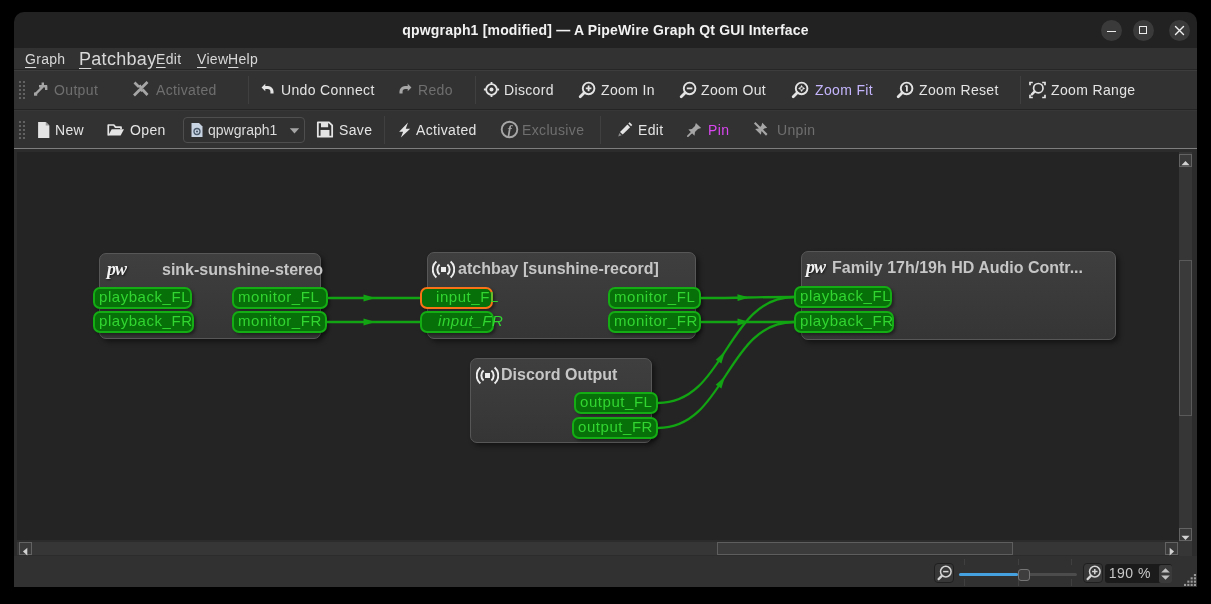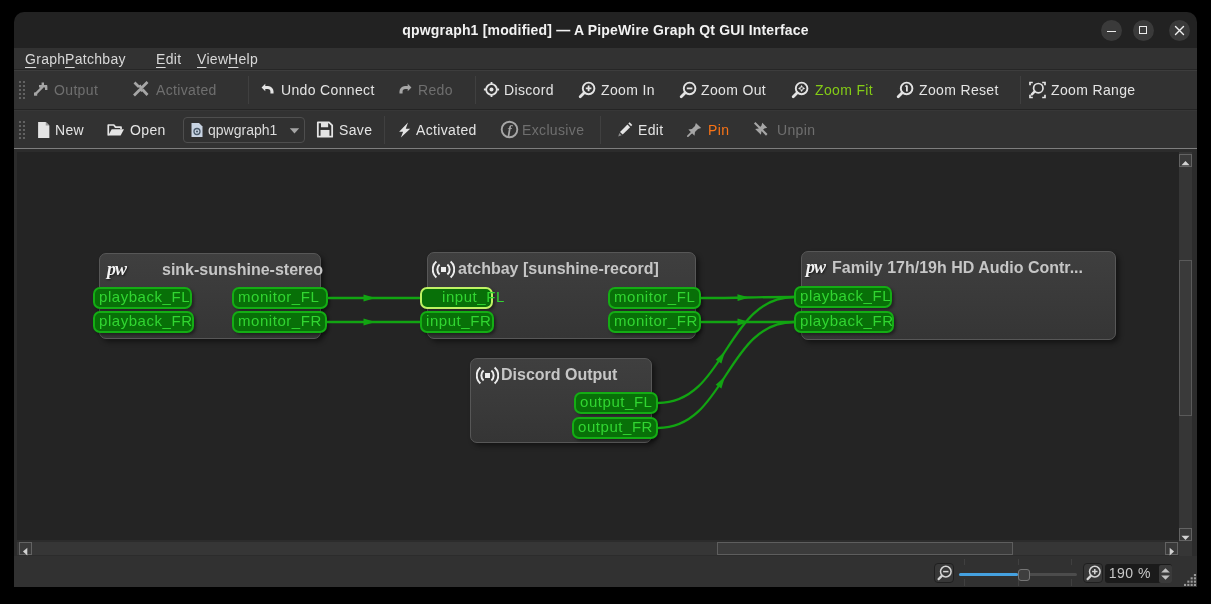--- a/index.html
+++ b/index.html
@@ -20,21 +20,21 @@
   </div>
 <div class="abs" style="left:1132.5px;top:19.5px;width:21px;height:21px;background:#3a3a3a;border-radius:50%;">
     <div style="position:absolute;left:6.5px;top:6.5px;width:8px;height:8px;border:1.4px solid #ebebeb;box-sizing:border-box;"></div>
   </div>
 <div class="abs" style="left:1168.5px;top:19.5px;width:21px;height:21px;background:#3a3a3a;border-radius:50%;">
     <svg style="position:absolute;left:0;top:0" width="21" height="21">
       <path d="M6.5 6.5 L14.5 14.5 M14.5 6.5 L6.5 14.5" stroke="#f0f0f0" stroke-width="1.4" stroke-linecap="round"></path>
     </svg>
   </div>
 <div class="abs" style="left:25px;top:48px;width:90px;height:22px;color:#d8d8d8;font-size:14px;letter-spacing:0.3px;line-height:22px;"><u style="text-underline-offset:2.5px;">G</u>raph</div>
-<div class="abs" style="left:65px;top:48px;width:90px;height:22px;color:#d8d8d8;font-size:14px;letter-spacing:0.3px;line-height:22px;"><u style="text-underline-offset:2.5px;">P</u>atchbay</div>
+<div class="abs" style="left:79px;top:48px;width:90px;height:22px;color:#d8d8d8;font-size:18px;letter-spacing:0.3px;line-height:22px;"><u style="text-underline-offset:2.5px;">P</u>atchbay</div>
 <div class="abs" style="left:156px;top:48px;width:90px;height:22px;color:#d8d8d8;font-size:14px;letter-spacing:0.3px;line-height:22px;"><u style="text-underline-offset:2.5px;">E</u>dit</div>
 <div class="abs" style="left:197px;top:48px;width:90px;height:22px;color:#d8d8d8;font-size:14px;letter-spacing:0.3px;line-height:22px;"><u style="text-underline-offset:2.5px;">V</u>iew</div>
 <div class="abs" style="left:228px;top:48px;width:90px;height:22px;color:#d8d8d8;font-size:14px;letter-spacing:0.3px;line-height:22px;"><u style="text-underline-offset:2.5px;">H</u>elp</div>
 <div class="abs" style="left:18px;top:80px;width:8px;height:20px;"><svg width="8" height="20">
       <circle cx="2" cy="2" r="1.1" fill="#6e6e6e"></circle>
       <circle cx="6" cy="2" r="1.1" fill="#6e6e6e"></circle>
       <circle cx="2" cy="6" r="1.1" fill="#6e6e6e"></circle>
       <circle cx="6" cy="6" r="1.1" fill="#6e6e6e"></circle>
       <circle cx="2" cy="10" r="1.1" fill="#6e6e6e"></circle>
       <circle cx="6" cy="10" r="1.1" fill="#6e6e6e"></circle>
@@ -78,21 +78,21 @@
       <circle cx="11.6" cy="8.4" r="5.8" stroke="#e4e4e4" stroke-width="1.9" fill="none"></circle>
       <path d="M7.2 12.8 L3.2 16.8" stroke="#e4e4e4" stroke-width="2.8" stroke-linecap="round"></path>
       <path d="M8.8 8.4 H14.4" stroke="#e4e4e4" stroke-width="1.8"></path>
     </svg></div>
 <div class="abs" style="left:701px;top:70px;width:200px;height:40px;color:#e4e4e4;font-size:14px;letter-spacing:0.35px;line-height:40px;">Zoom Out</div>
 <div class="abs" style="left:790px;top:80px;width:22px;height:20px;"><svg width="20" height="20" viewBox="0 0 20 20">
       <circle cx="11.6" cy="8.4" r="5.8" stroke="#e4e4e4" stroke-width="1.9" fill="none"></circle>
       <path d="M7.2 12.8 L3.2 16.8" stroke="#e4e4e4" stroke-width="2.8" stroke-linecap="round"></path>
       <path d="M11.6 4.9 L13.2 7.4 H10z M11.6 11.9 L13.2 9.4 H10z M8.1 8.4 L10.6 6.8 V10z M15.1 8.4 L12.6 6.8 V10z" fill="#e4e4e4"></path>
     </svg></div>
-<div class="abs" style="left:815px;top:70px;width:200px;height:40px;color:#84cc16;font-size:14px;letter-spacing:0.35px;line-height:40px;">Zoom Fit</div>
+<div class="abs" style="left:815px;top:70px;width:200px;height:40px;color:#c4b5fd;font-size:14px;letter-spacing:0.35px;line-height:40px;">Zoom Fit</div>
 <div class="abs" style="left:895px;top:80px;width:22px;height:20px;"><svg width="20" height="20" viewBox="0 0 20 20">
       <circle cx="11.6" cy="8.4" r="5.8" stroke="#e4e4e4" stroke-width="1.9" fill="none"></circle>
       <path d="M7.2 12.8 L3.2 16.8" stroke="#e4e4e4" stroke-width="2.8" stroke-linecap="round"></path>
       <path d="M11.9 5.4 V11.4 M10.5 6.7 L11.9 5.4" stroke="#e4e4e4" stroke-width="1.8" fill="none"></path>
     </svg></div>
 <div class="abs" style="left:919px;top:70px;width:200px;height:40px;color:#e4e4e4;font-size:14px;letter-spacing:0.35px;line-height:40px;">Zoom Reset</div>
 <div class="abs" style="left:1020px;top:76px;width:1px;height:28px;background:#404040;"></div>
 <div class="abs" style="left:1027px;top:80px;width:22px;height:20px;"><svg width="21" height="20" viewBox="0 0 20 20">
       <circle cx="10.8" cy="8.2" r="4.7" stroke="#e4e4e4" stroke-width="1.7" fill="none"></circle>
       <path d="M7 11.7 L4.4 14.3" stroke="#e4e4e4" stroke-width="2.5" stroke-linecap="round"></path>
@@ -152,21 +152,21 @@
 <div class="abs" style="left:615px;top:121px;width:22px;height:20px;"><svg width="19" height="17" viewBox="0 0 19 19">
       <path d="M4.5 12.2 L12.8 3.9 L15.8 6.9 L7.5 15.2 Z" fill="#e4e4e4"></path>
       <path d="M3.7 13.3 L6.4 16 L2.5 17.2 Z" fill="#8a8a8a"></path>
       <path d="M13.8 2.9 L15.2 1.5 L18.2 4.5 L16.8 5.9 Z" fill="#e4e4e4"></path>
     </svg></div>
 <div class="abs" style="left:638px;top:110px;width:200px;height:40px;color:#e4e4e4;font-size:14px;letter-spacing:0.35px;line-height:40px;">Edit</div>
 <div class="abs" style="left:686px;top:121px;width:22px;height:20px;"><svg width="17" height="17" viewBox="0 0 18 18">
       <path d="M10.5 2 L16 7.5 L12.7 8.5 L9.5 11.7 L9 15.5 L2.5 9 L6.3 8.5 L9.5 5.3 Z" fill="#a6a6a6"></path>
       <path d="M2 16 L5.8 12.2" stroke="#a6a6a6" stroke-width="1.9" stroke-linecap="round"></path>
     </svg></div>
-<div class="abs" style="left:708px;top:110px;width:200px;height:40px;color:#f97316;font-size:14px;letter-spacing:0.35px;line-height:40px;">Pin</div>
+<div class="abs" style="left:708px;top:110px;width:200px;height:40px;color:#d946ef;font-size:14px;letter-spacing:0.35px;line-height:40px;">Pin</div>
 <div class="abs" style="left:751px;top:121px;width:22px;height:20px;"><svg width="19" height="17" viewBox="0 0 19 19">
       <path d="M11.5 2 L17 7.5 L13.7 8.5 L10.5 11.7 L10 15.5 L3.5 9 L7.3 8.5 L10.5 5.3 Z" fill="#a6a6a6"></path>
       <path d="M3 2 L16.5 15.5" stroke="#a6a6a6" stroke-width="2.4"></path>
     </svg></div>
 <div class="abs" style="left:777px;top:110px;width:200px;height:40px;color:#6f6f6f;font-size:14px;letter-spacing:0.35px;line-height:40px;">Unpin</div>
 <div class="abs" style="left:99px;top:253px;width:222px;height:86px;background:linear-gradient(#3f3f3f,#353535);border:1px solid #575757;border-radius:7px;box-shadow:3px 3px 5px rgba(0,0,0,0.45);box-sizing:border-box;"></div>
 <div class="abs" style="left:427px;top:252px;width:269px;height:87px;background:linear-gradient(#3f3f3f,#353535);border:1px solid #575757;border-radius:7px;box-shadow:3px 3px 5px rgba(0,0,0,0.45);box-sizing:border-box;"></div>
 <div class="abs" style="left:801px;top:251px;width:315px;height:89px;background:linear-gradient(#3f3f3f,#353535);border:1px solid #575757;border-radius:7px;box-shadow:3px 3px 5px rgba(0,0,0,0.45);box-sizing:border-box;"></div>
 <div class="abs" style="left:470px;top:358px;width:182px;height:85px;background:linear-gradient(#3f3f3f,#353535);border:1px solid #575757;border-radius:7px;box-shadow:3px 3px 5px rgba(0,0,0,0.45);box-sizing:border-box;"></div>
 <div class="abs" style="left:107px;top:261px;width:22px;height:20px;color:#f2f2f2;font-family:'Liberation Serif',serif;font-style:italic;font-weight:bold;font-size:18px;line-height:16px;letter-spacing:-1px;text-shadow:1px 1px 2px rgba(0,0,0,0.6);">pw</div>
@@ -182,22 +182,22 @@
 <div class="abs" style="left:476px;top:366px;width:23px;height:19px;"><svg width="23" height="19" viewBox="0 0 23 19">
       <rect x="9" y="7" width="5" height="5" fill="#ededed"></rect>
       <path d="M7.6 4.6 A6.4 6.4 0 0 0 7.6 14.4 M15.4 4.6 A6.4 6.4 0 0 1 15.4 14.4" stroke="#ededed" stroke-width="2" fill="none"></path>
       <path d="M4.4 1.6 A10.4 10.4 0 0 0 4.4 17.4 M18.6 1.6 A10.4 10.4 0 0 1 18.6 17.4" stroke="#ededed" stroke-width="2" fill="none"></path>
     </svg></div>
 <div class="abs" style="left:501px;top:365px;width:149px;height:20px;color:#c6c6c6;font-weight:bold;font-size:16px;line-height:19px;white-space:nowrap;overflow:hidden;">Discord Output</div>
 <div class="abs" style="left:93px;top:287px;width:99px;height:22px;background:#087008;border:2px solid #14ad14;border-radius:7px;box-sizing:border-box;color:#31d631;font-size:15px;letter-spacing:0.55px;line-height:16.5px;padding-left:4px;box-shadow:2px 2px 3px rgba(0,0,0,0.4);">playback_FL</div>
 <div class="abs" style="left:93px;top:311px;width:101px;height:22px;background:#087008;border:2px solid #14ad14;border-radius:7px;box-sizing:border-box;color:#31d631;font-size:15px;letter-spacing:0.55px;line-height:16.5px;padding-left:4px;box-shadow:2px 2px 3px rgba(0,0,0,0.4);">playback_FR</div>
 <div class="abs" style="left:232px;top:287px;width:96px;height:22px;background:#087008;border:2px solid #14ad14;border-radius:7px;box-sizing:border-box;color:#31d631;font-size:15px;letter-spacing:0.55px;line-height:16.5px;padding-left:4px;box-shadow:2px 2px 3px rgba(0,0,0,0.4);">monitor_FL</div>
 <div class="abs" style="left:232px;top:311px;width:95px;height:22px;background:#087008;border:2px solid #14ad14;border-radius:7px;box-sizing:border-box;color:#31d631;font-size:15px;letter-spacing:0.55px;line-height:16.5px;padding-left:4px;box-shadow:2px 2px 3px rgba(0,0,0,0.4);">monitor_FR</div>
-<div class="abs" style="left:420px;top:287px;width:73px;height:22px;background:#087008;border:2px solid #bef264;border-radius:7px;box-sizing:border-box;color:#31d631;font-size:15px;letter-spacing:0.55px;line-height:16.5px;padding-left:20px;box-shadow:2px 2px 3px rgba(0,0,0,0.4);">input_FL</div>
-<div class="abs" style="left:420px;top:311px;width:74px;height:22px;background:#087008;border:2px solid #14ad14;border-radius:7px;box-sizing:border-box;color:#31d631;font-size:15px;letter-spacing:0.55px;line-height:16.5px;padding-left:4px;box-shadow:2px 2px 3px rgba(0,0,0,0.4);">input_FR</div>
+<div class="abs" style="left:420px;top:287px;width:73px;height:22px;background:#087008;border:2px solid #f97316;border-radius:7px;box-sizing:border-box;color:#31d631;font-size:15px;letter-spacing:0.55px;line-height:16.5px;padding-left:14px;box-shadow:2px 2px 3px rgba(0,0,0,0.4);">input_FL</div>
+<div class="abs" style="left:420px;top:311px;width:74px;height:22px;background:#087008;border:2px solid #14ad14;border-radius:7px;box-sizing:border-box;color:#31d631;font-size:15px;letter-spacing:0.55px;line-height:16.5px;padding-left:16px;box-shadow:2px 2px 3px rgba(0,0,0,0.4);font-style:italic;">input_FR</div>
 <div class="abs" style="left:608px;top:287px;width:93px;height:22px;background:#087008;border:2px solid #14ad14;border-radius:7px;box-sizing:border-box;color:#31d631;font-size:15px;letter-spacing:0.55px;line-height:16.5px;padding-left:4px;box-shadow:2px 2px 3px rgba(0,0,0,0.4);">monitor_FL</div>
 <div class="abs" style="left:608px;top:311px;width:93px;height:22px;background:#087008;border:2px solid #14ad14;border-radius:7px;box-sizing:border-box;color:#31d631;font-size:15px;letter-spacing:0.55px;line-height:16.5px;padding-left:4px;box-shadow:2px 2px 3px rgba(0,0,0,0.4);">monitor_FR</div>
 <div class="abs" style="left:794px;top:286px;width:98px;height:22px;background:#087008;border:2px solid #14ad14;border-radius:7px;box-sizing:border-box;color:#31d631;font-size:15px;letter-spacing:0.55px;line-height:16.5px;padding-left:4px;box-shadow:2px 2px 3px rgba(0,0,0,0.4);">playback_FL</div>
 <div class="abs" style="left:794px;top:311px;width:100px;height:22px;background:#087008;border:2px solid #14ad14;border-radius:7px;box-sizing:border-box;color:#31d631;font-size:15px;letter-spacing:0.55px;line-height:16.5px;padding-left:4px;box-shadow:2px 2px 3px rgba(0,0,0,0.4);">playback_FR</div>
 <div class="abs" style="left:574px;top:392px;width:84px;height:22px;background:#087008;border:2px solid #14ad14;border-radius:7px;box-sizing:border-box;color:#31d631;font-size:15px;letter-spacing:0.55px;line-height:16.5px;padding-left:4px;box-shadow:2px 2px 3px rgba(0,0,0,0.4);">output_FL</div>
 <div class="abs" style="left:572px;top:417px;width:86px;height:22px;background:#087008;border:2px solid #14ad14;border-radius:7px;box-sizing:border-box;color:#31d631;font-size:15px;letter-spacing:0.55px;line-height:16.5px;padding-left:4px;box-shadow:2px 2px 3px rgba(0,0,0,0.4);">output_FR</div>
 <svg class="abs" style="left:15px;top:150px;" width="1181" height="390" viewBox="15 150 1181 390">
     <path d="M327 298 C373.5 298 373.5 298 420 298" stroke="#12a412" stroke-width="2.3" fill="none"></path>
     <path d="M375.5 298.0 L363.5 301.4 L363.5 294.6 Z" fill="#12a412"></path>
     <path d="M327 322 C373.5 322 373.5 322 420 322" stroke="#12a412" stroke-width="2.3" fill="none"></path>

